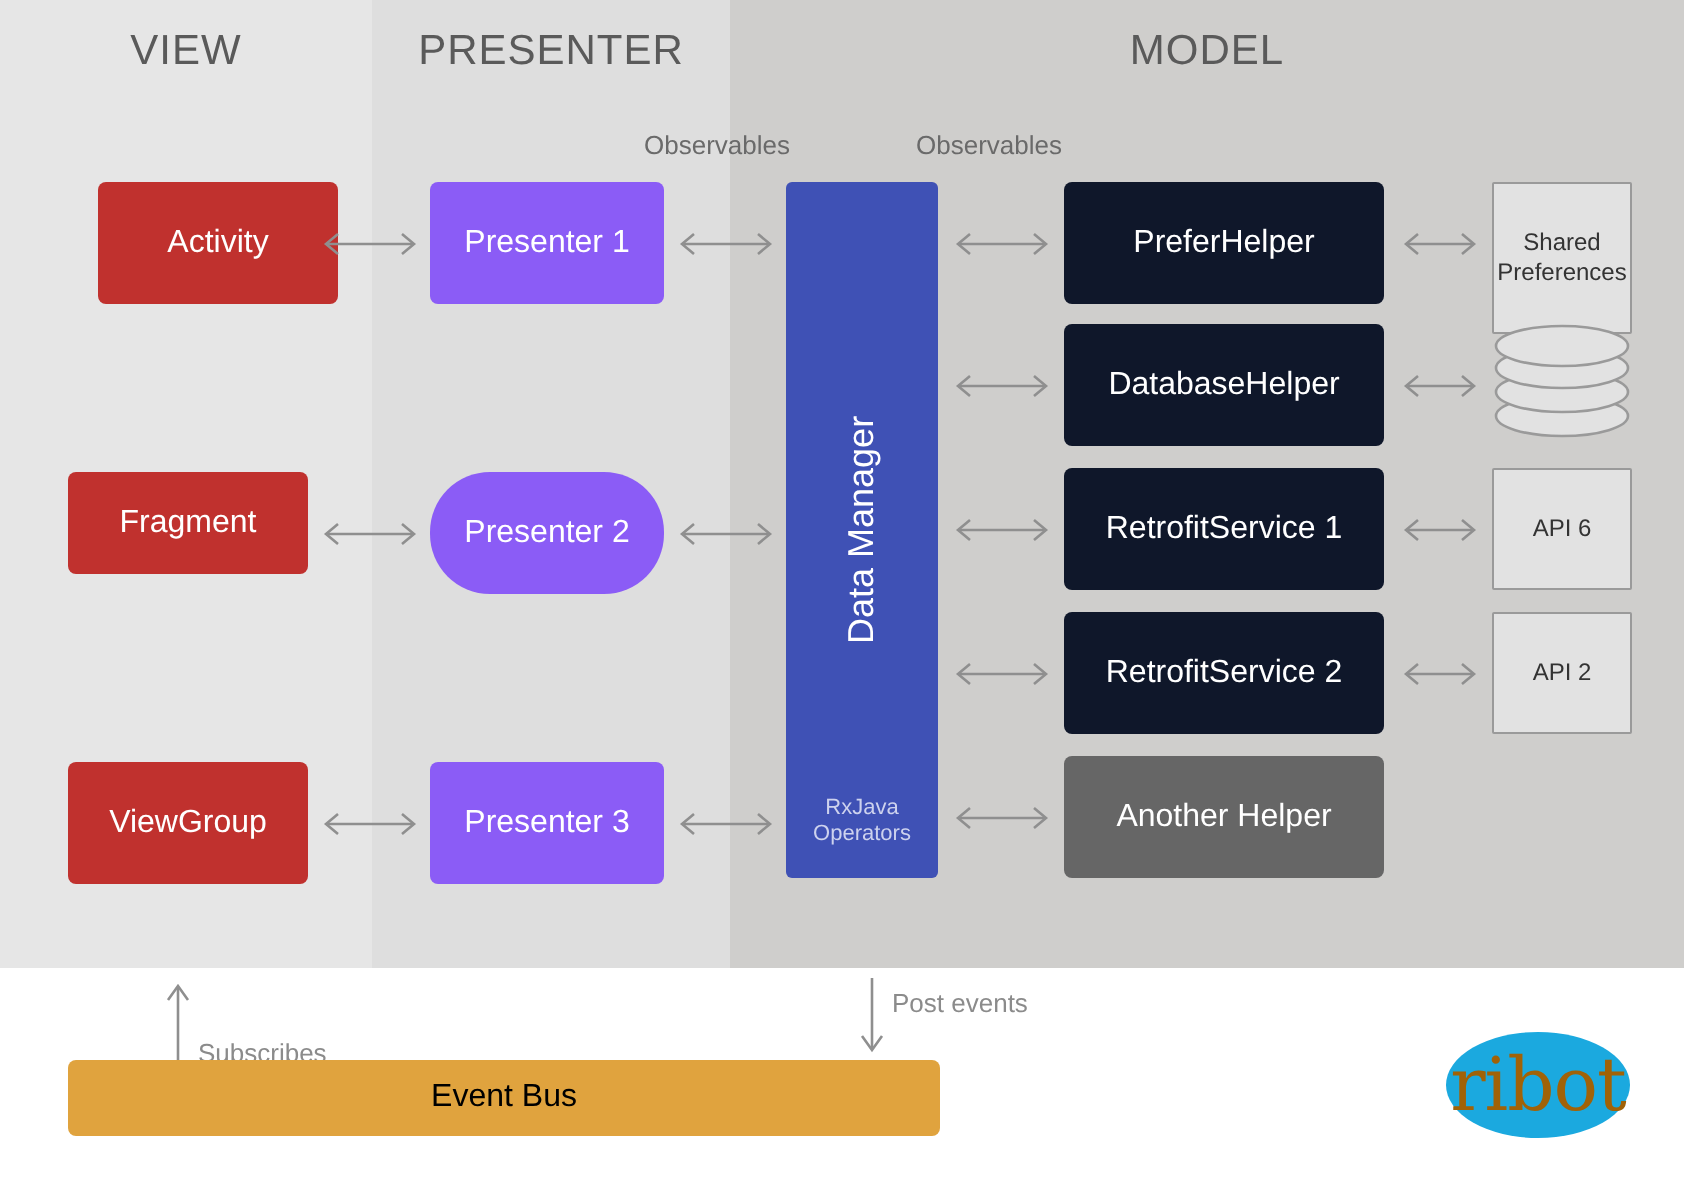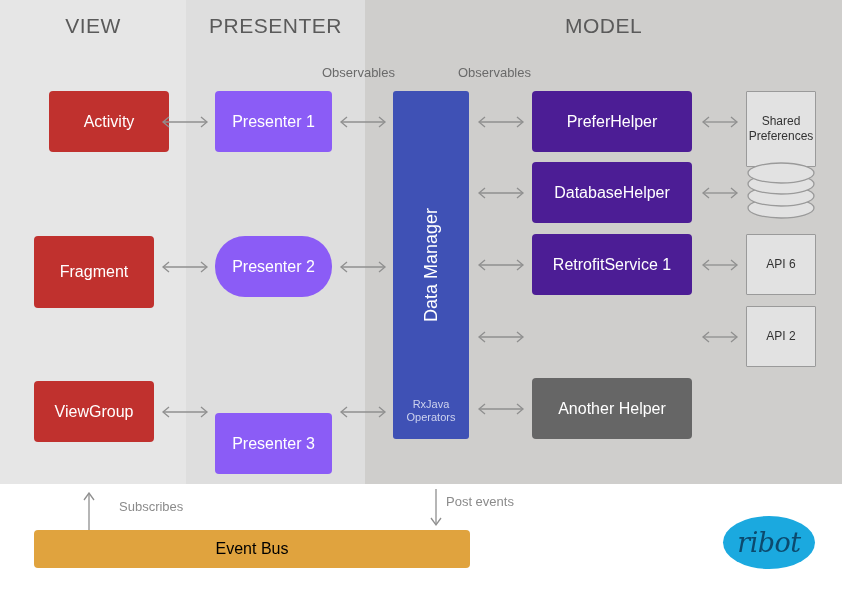--- a/index.html
+++ b/index.html
@@ -51,21 +51,21 @@
     align-items: center;
     justify-content: center;
     color: #ffffff;
     font-size: 16px;
     text-align: center;
     box-sizing: border-box;
     line-height: 1.2;
   }
   .box-view     { background: #c0312e; }
   .box-pres     { background: #8b5cf6; }
-  .box-helper   { background: #4c1d95; }
+  .box-helper   { background: #0f172a; }
   .box-another  { background: #666666; }
 
   
   .datamanager {
     position: absolute;
     left: 393px;
     top: 91px;
     width: 76px;
     height: 348px;
     background: #3f51b5;
@@ -166,59 +166,59 @@
     border-radius: 50% / 50%;
   }
   .logo-text {
     position: absolute;
     left: 0; top: 0;
     width: 92px;
     height: 53px;
     display: flex;
     align-items: center;
     justify-content: center;
-    color: #0c4a6e;
+    color: #a16207;
     font-family: "DejaVu Serif", serif;
-    font-style: italic;
-    font-size: 27px;
+    font-size: 37px;
     letter-spacing: -0.5px;
   }
 </style>
 </head>
 <body>
 
 <div id="stage">
 
   <div class="col-bg col-view"></div>
   <div class="col-bg col-pres"></div>
   <div class="col-bg col-model"></div>
 
   <div class="col-title t-view">VIEW</div>
   <div class="col-title t-model">MODEL</div>
   <div class="col-title t-pres">PRESENTER</div>
 
   <div class="box box-view" style="left:34px; top:91px; width:120px; height:61px;margin-left:15px;">Activity</div>
-  <div class="box box-view" style="left:34px; top:236px; width:120px; height:72px;">Fragment</div>
+  <div class="box box-view" style="left:34px; top:236px; width:120px; height:51px;">Fragment</div>
   <div class="box box-view" style="left:34px; top:381px; width:120px; height:61px;">ViewGroup</div>
 
   <div class="box box-pres" style="left:215px; top:91px; width:117px; height:61px;">Presenter 1</div>
   <div class="box box-pres" style="left:215px; top:236px; width:117px; height:61px;border-radius:30px;">Presenter 2</div>
-  <div class="box box-pres" style="left:215px; top:381px; width:117px; height:61px;margin-top:32px;">Presenter 3</div>
+  <div class="box box-pres" style="left:215px; top:381px; width:117px; height:61px;">Presenter 3</div>
 
   <div class="datamanager">
     <div class="dm-label">Data Manager</div>
     <div class="dm-sub">
       <div>RxJava</div>
       <div>Operators</div>
     </div>
   </div>
 
   <div class="box box-helper" style="left:532px; top:91px; width:160px; height:61px;">PreferHelper</div>
   <div class="box box-helper" style="left:532px; top:162px; width:160px; height:61px;">DatabaseHelper</div>
   <div class="box box-helper" style="left:532px; top:234px; width:160px; height:61px;">RetrofitService 1</div>
+  <div class="box box-helper" style="left:532px; top:306px; width:160px; height:61px;">RetrofitService 2</div>
   <div class="box box-another" style="left:532px; top:378px; width:160px; height:61px;">Another Helper</div>
 
   <div class="box-outline" style="left:746px; top:91px; width:70px; height:76px;">
     <div>
       <div>Shared</div>
       <div>Preferences</div>
     </div>
   </div>
 
   <div style="position:absolute; left:746px; top:162px; width:70px; height:61px;">
@@ -382,21 +382,21 @@
   </div>
 
   <div class="arrow" style="left:80px; top:492px; width:18px; height:38px;">
     <svg width="18" height="38" viewBox="0 0 18 38">
         <g stroke="#8f8f8f" stroke-width="1.3" fill="none">
       <line x1="9" y1="38" x2="9" y2="2"></line>
           <polyline points="4,8 9,1 14,8"></polyline>
     </g>
       </svg>
   </div>
-  <div class="foot-label" style="left:99px; top:499px;margin-left:20px;">Subscribes</div>
+  <div class="foot-label" style="left:99px; top:519px;">Subscribes</div>
 
   <div class="arrow" style="left:427px; top:489px; width:18px; height:38px;">
     <svg width="18" height="38" viewBox="0 0 18 38">
         <g stroke="#8f8f8f" stroke-width="1.3" fill="none">
       <line x1="9" y1="0" x2="9" y2="35"></line>
           <polyline points="4,29 9,36 14,29"></polyline>
     </g>
       </svg>
   </div>
   <div class="foot-label" style="left:446px; top:494px;">Post events</div>

